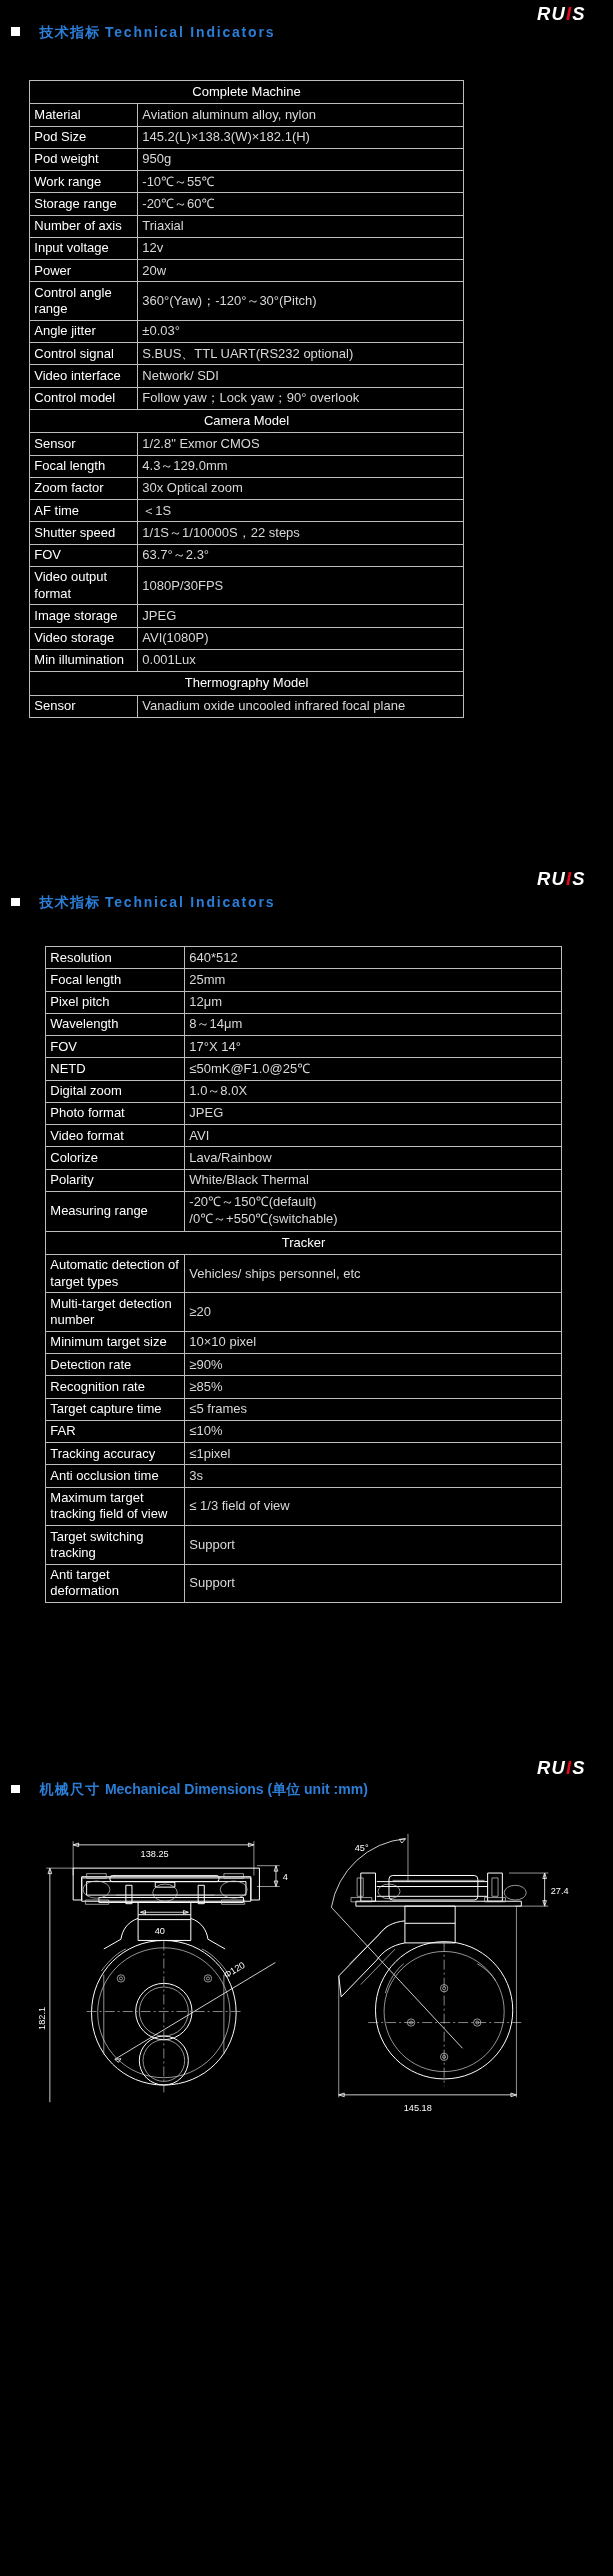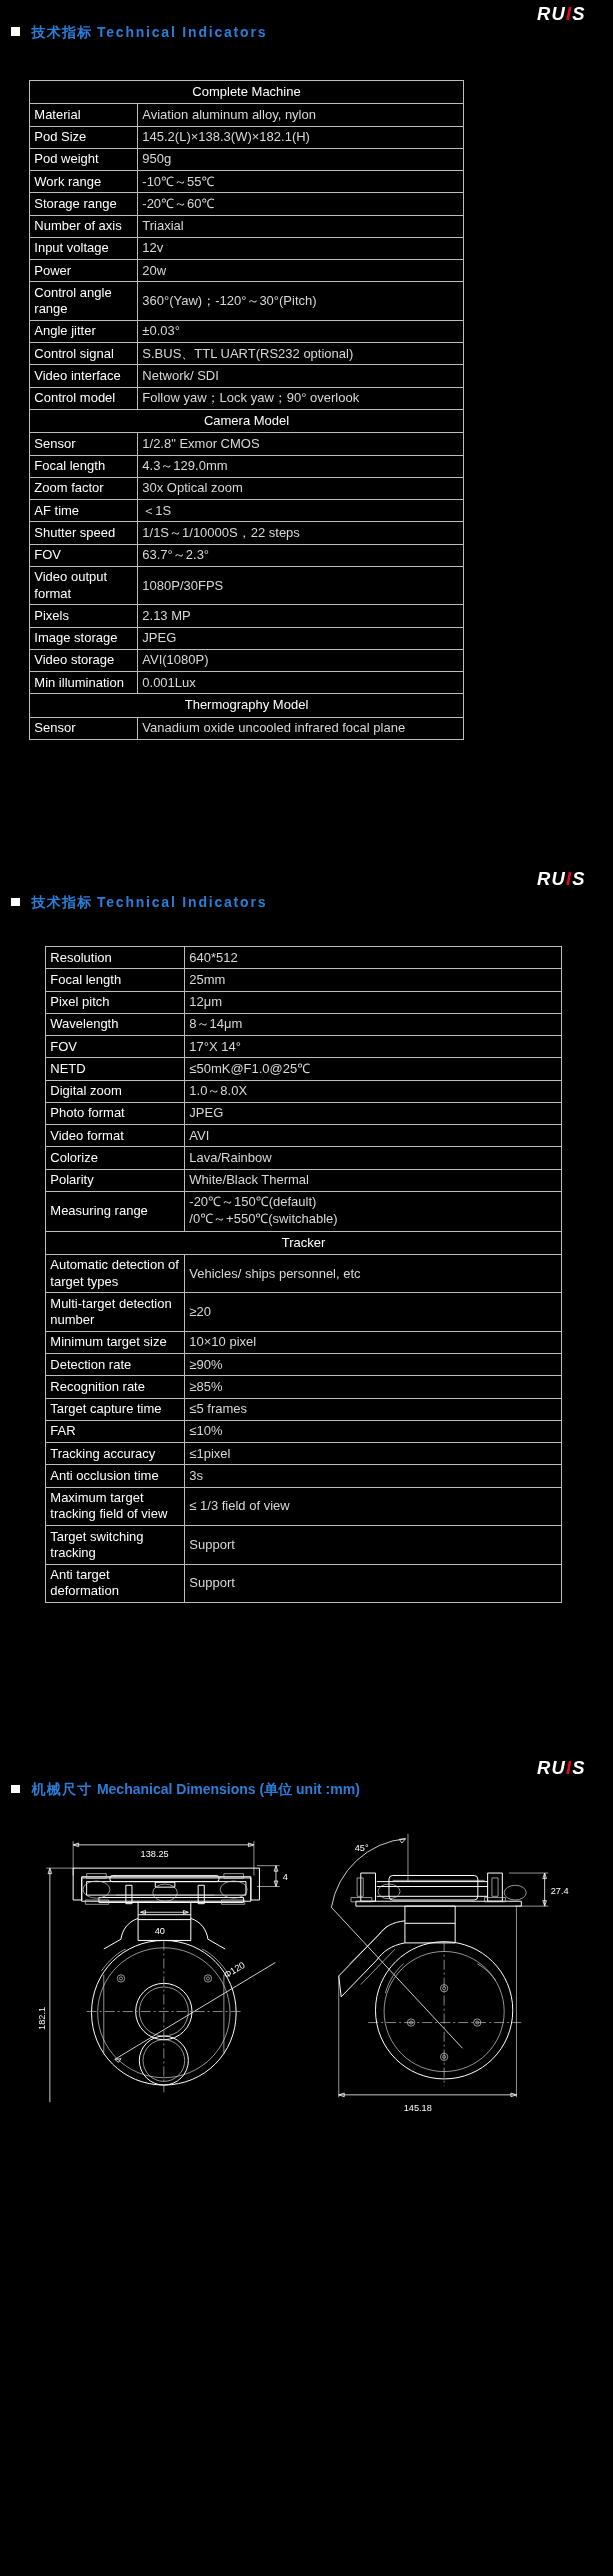--- a/index.html
+++ b/index.html
@@ -32,21 +32,21 @@
     user-select: none;
     line-height: 1;
   }
   .logo .accent { color: #e3091c; }
 
   
   .section-head {
     position: absolute;
     display: flex;
     align-items: center;
-    gap: 12px;
+    gap: 20px;
     white-space: nowrap;
   }
   .sq-bullet {
     width: 8.6px; height: 8.6px;
     background: #ffffff;
     flex: 0 0 auto;
     display: block;
   }
   .section-title {
     color: #2b7ed8;
@@ -204,24 +204,20 @@
           <td class="label">Shutter speed</td>
           <td class="value">1/1S～1/10000S，22 steps</td>
         </tr>
         <tr>
           <td class="label">FOV</td>
           <td class="value">63.7°～2.3°</td>
         </tr>
         <tr>
           <td class="label">Video output format</td>
           <td class="value">1080P/30FPS</td>
-        </tr>
-        <tr>
-          <td class="label">Pixels</td>
-          <td class="value">2.13 MP</td>
         </tr>
         <tr>
           <td class="label">Image storage</td>
           <td class="value">JPEG</td>
         </tr>
         <tr>
           <td class="label">Video storage</td>
           <td class="value">AVI(1080P)</td>
         </tr>
         <tr>

